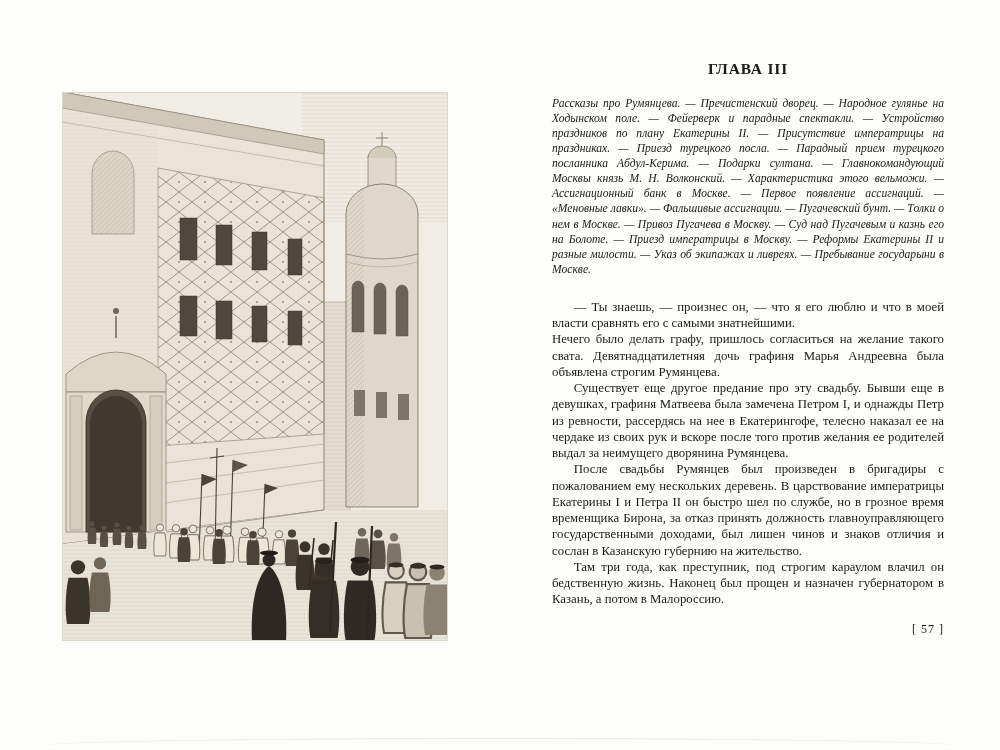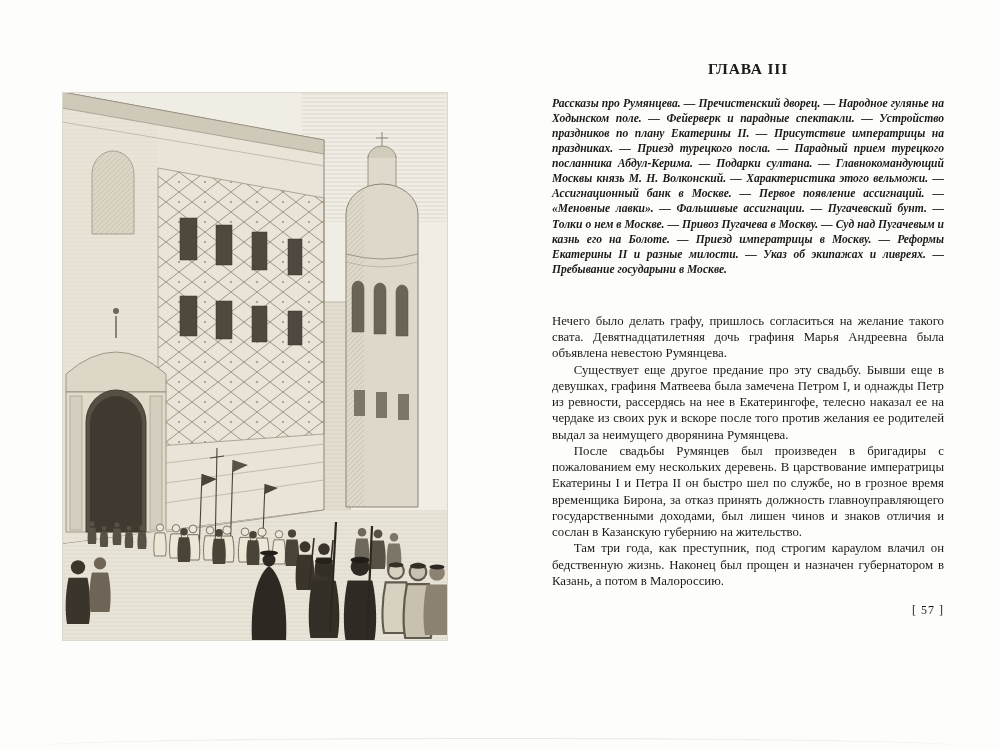--- a/index.html
+++ b/index.html
@@ -24,26 +24,26 @@
   }
   .chapter-title {
     text-align:center;
     font-size:15.5px;
     font-weight:bold;
     letter-spacing:0.8px;
     margin-bottom:18px;
   }
   .synopsis {
     font-style:italic;
-    font-weight:700;
+    font-weight:400;
     font-size:11.6px;
     line-height:1.3;
     text-align:justify;
     hyphens:auto; -webkit-hyphens:auto;
-    margin-bottom:36px;
+    margin-bottom:22px;
   }
   .body-text p {
     font-size:12.8px;
     line-height:1.27;
     text-align:justify;
     text-indent:1.7em;
     hyphens:auto; -webkit-hyphens:auto;
   }
   .body-text p.no-indent { text-indent:0; }
   .page-number {
@@ -227,21 +227,22 @@
       </svg>
     </figure>
   </div>
 
   <div class="page-right">
     <h2 class="chapter-title">ГЛАВА III</h2>
 
     <p class="synopsis">Рассказы про Румянцева. — Пречистенский дворец. — Народное гулянье на Ходынском поле. — Фейерверк и парадные спектакли. — Устройство праздников по плану Екатерины II. — Присутствие императрицы на праздниках. — Приезд турецкого посла. — Парадный прием турецкого посланника Абдул-Керима. — Подарки султана. — Главнокомандующий Москвы князь М. Н. Волконский. — Характеристика этого вельможи. — Ассигнационный банк в Москве. — Первое появление ассигнаций. — «Меновные лавки». — Фальшивые ассигнации. — Пугачевский бунт. — Толки о нем в Москве. — Привоз Пугачева в Москву. — Суд над Пугачевым и казнь его на Болоте. — Приезд императрицы в Москву. — Реформы Екатерины II и разные милости. — Указ об экипажах и ливреях. — Пребывание государыни в Москве.</p>
 
     <div class="body-text">
-      <p class="no-indent">Нечего было делать графу, пришлось согласиться на желание такого свата. Девятнадцатилетняя дочь графиня Марья Андреевна была объявлена невестою Румянцева.</p>
+      <p>— Ты знаешь, — произнес он, — что я его люблю и что в моей власти сравнять его с самыми знатнейшими.</p>
+      <p class="no-indent">Нечего было делать графу, пришлось согласиться на желание такого свата. Девятнадцатилетняя дочь графиня Марья Андреевна была объявлена строгим Румянцева.</p>
       <p>Существует еще другое предание про эту свадьбу. Бывши еще в девушках, графиня Матвеева была замечена Петром I, и однажды Петр из ревности, рассердясь на нее в Екатерингофе, телесно наказал ее на чердаке из своих рук и вскоре после того против желания ее родителей выдал за неимущего дворянина Румянцева.</p>
       <p>После свадьбы Румянцев был произведен в бригадиры с пожалованием ему нескольких деревень. В царствование императрицы Екатерины I и Петра II он быстро шел по службе, но в грозное время временщика Бирона, за отказ принять должность главноуправляющего государственными доходами, был лишен чинов и знаков отличия и сослан в Казанскую губернию на жительство.</p>
       <p>Там три года, как преступник, под строгим караулом влачил он бедственную жизнь. Наконец был прощен и назначен губернатором в Казань, а потом в Малороссию.</p>
     </div>
 
     <div class="page-number">[ 57 ]</div>
   </div>
 
   <div class="book-edge"></div>
 </div>

